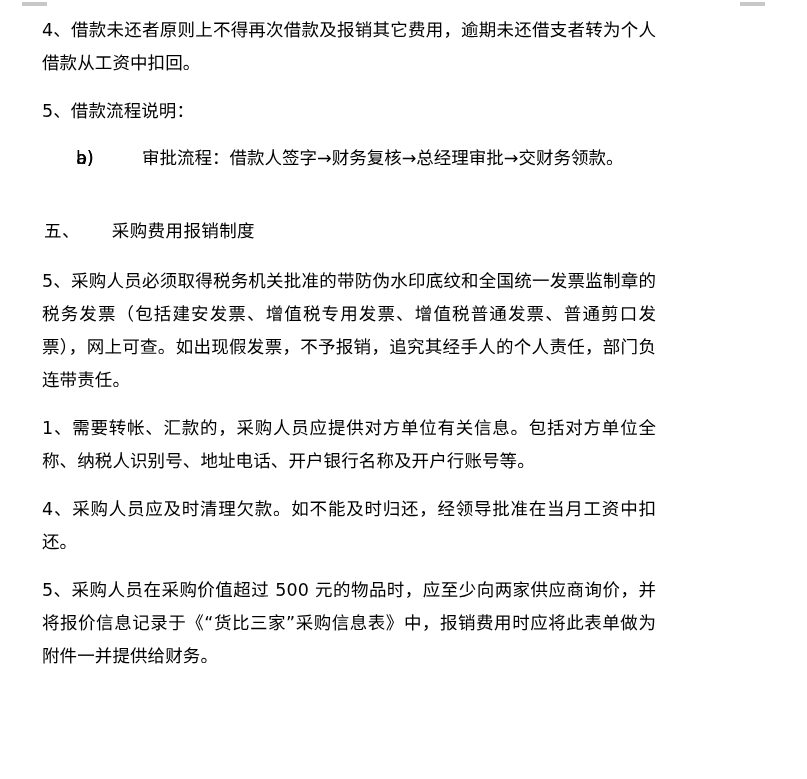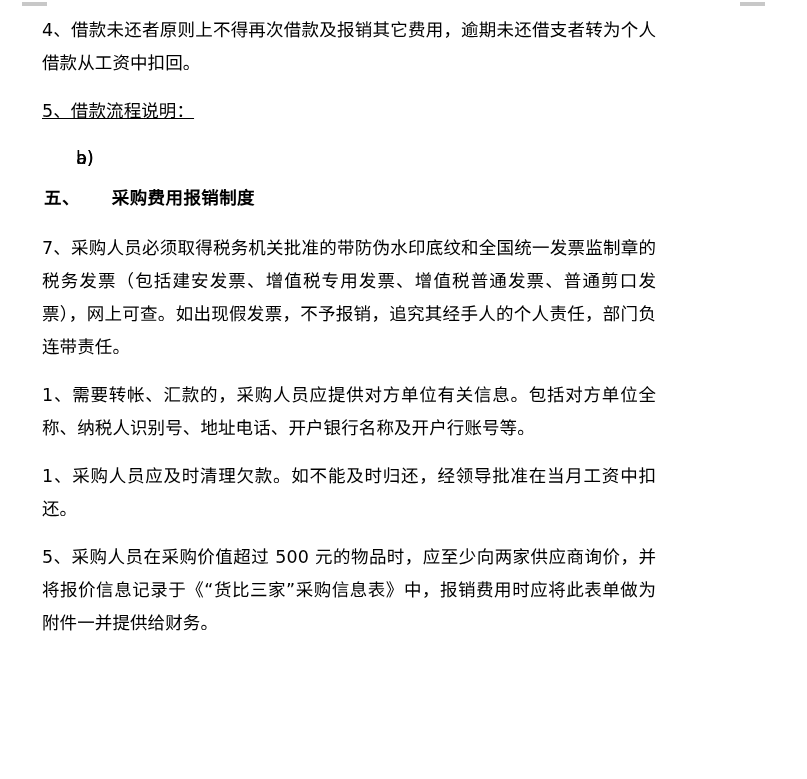--- a/index.html
+++ b/index.html
@@ -41,26 +41,26 @@
   .para {
     font-size: 17.5px;
     line-height: 33px;
     text-align: justify;
     text-justify: inter-ideograph;
     margin: 0 0 15px 0;
     letter-spacing: 0.1px;
     word-break: break-all;
   }
 
-  .para.tight { margin-bottom: 12px; text-decoration: underline; }
+  .para.tight { margin-bottom: 12px; }
 
   
   .section-heading {
     font-size: 17.5px;
-    font-weight: bold;
+    font-weight: normal;
     line-height: 33px;
     margin: 34px 0 17px 2px;
     letter-spacing: 0.4px;
   }
   .section-heading .heading-num { margin-right: 2px; }
   .section-heading .heading-gap {
     display: inline-block;
     width: 30px;
   }
 
@@ -104,31 +104,32 @@
   <p class="para">4、借款未还者原则上不得再次借款及报销其它费用，逾期未还借支者转为个人借款从工资中扣回。</p>
 
   <p class="para tight">5、借款流程说明：</p>
 
   <ul class="sublist">
     <li class="sublist-item">
       <span class="marker">a)</span>
     </li>
     <li class="sublist-item">
       <span class="marker">b)</span>
+      <span>审批流程：借款人签字→财务复核→总经理审批→交财务领款。</span>
     </li>
   </ul>
 
   <div class="spacer-block"></div>
 
   <h2 class="section-heading">
     <span class="heading-num">五、</span><span class="heading-gap"></span><span>采购费用报销制度</span>
   </h2>
 
-  <p class="para">7、采购人员必须取得税务机关批准的带防伪水印底纹和全国统一发票监制章的税务发票（包括建安发票、增值税专用发票、增值税普通发票、普通剪口发票），网上可查。如出现假发票，不予报销，追究其经手人的个人责任，部门负连带责任。</p>
+  <p class="para">5、采购人员必须取得税务机关批准的带防伪水印底纹和全国统一发票监制章的税务发票（包括建安发票、增值税专用发票、增值税普通发票、普通剪口发票），网上可查。如出现假发票，不予报销，追究其经手人的个人责任，部门负连带责任。</p>
 
 
   <p class="para">1、需要转帐、汇款的，采购人员应提供对方单位有关信息。包括对方单位全称、纳税人识别号、地址电话、开户银行名称及开户行账号等。</p>
 
-  <p class="para">1、采购人员应及时清理欠款。如不能及时归还，经领导批准在当月工资中扣还。</p>
+  <p class="para">4、采购人员应及时清理欠款。如不能及时归还，经领导批准在当月工资中扣还。</p>
 
   <p class="para">5、采购人员在采购价值超过 500 元的物品时，应至少向两家供应商询价，并将报价信息记录于《“货比三家”采购信息表》中，报销费用时应将此表单做为附件一并提供给财务。</p>
 
 </div>
 
 </body></html>

